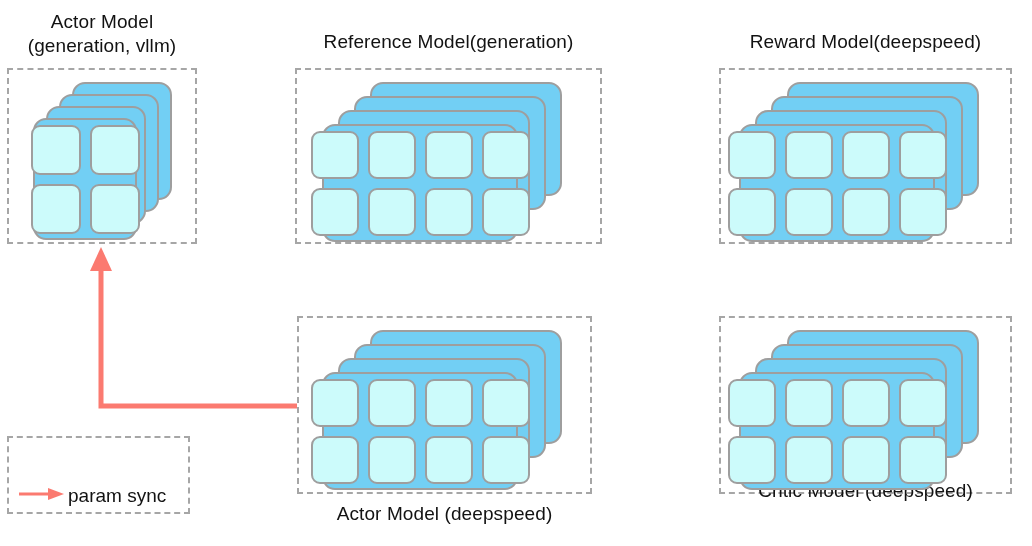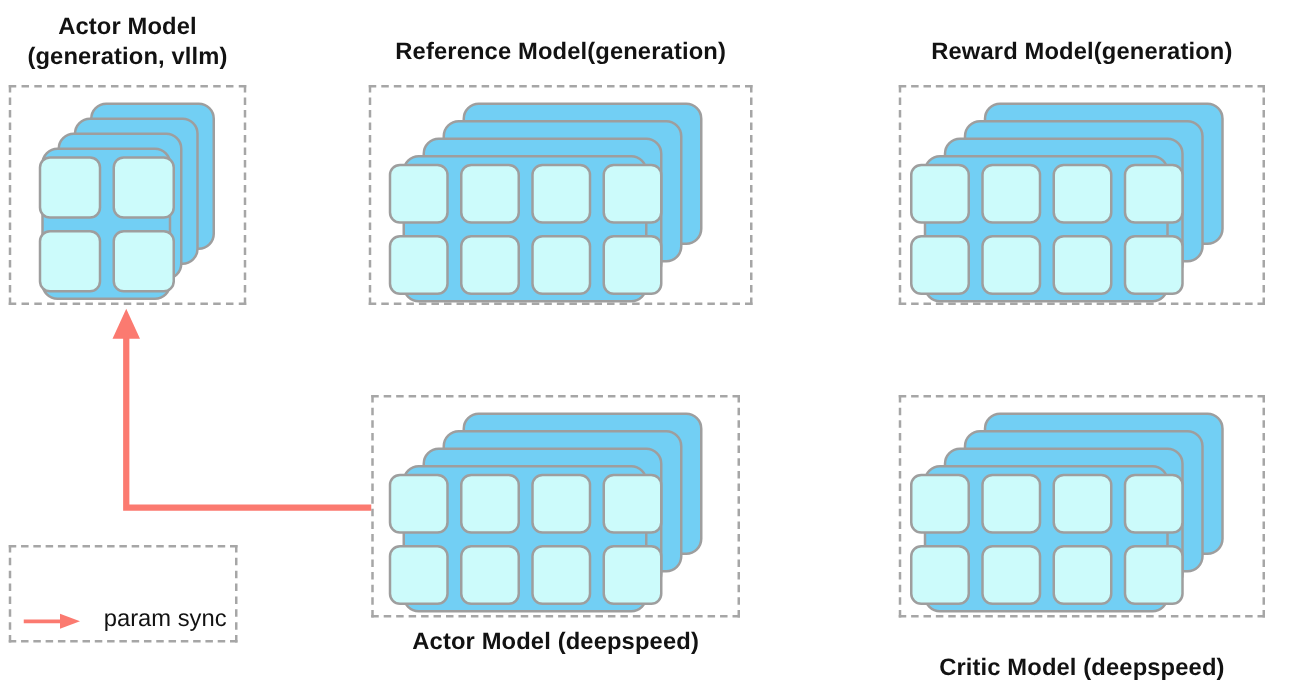--- a/index.html
+++ b/index.html
@@ -31,21 +31,20 @@
   }
 
   .group-title {
     position: absolute;
     text-align: center;
     font-size: 19px;
     line-height: 24px;
     color: #121212;
     white-space: pre-line;
     letter-spacing: 0.1px;
-    font-weight: bold;
   }
 
   
   .stack {
     position: absolute;
   }
   .card {
     position: absolute;
     box-sizing: border-box;
     background: #72cff4;
@@ -81,22 +80,22 @@
 
   
   .legend-box {
     position: absolute;
     box-sizing: border-box;
     border: 2px dashed #a6a6a6;
   }
   .legend-row {
     position: absolute;
     display: flex;
-    align-items: flex-end;
-    gap: 17px;
+    align-items: flex-start;
+    gap: 2px;
   }
   .legend-label {
     font-size: 19px;
     color: #121212;
     line-height: 1;
   }
 </style>
 </head>
 <body>
 
@@ -133,21 +132,21 @@
         <div class="unit"></div>
         <div class="unit"></div>
         <div class="unit"></div>
         <div class="unit"></div>
         <div class="unit"></div>
       </div>
     </div>
   </div>
 
   <div class="group">
-    <div class="group-title" style="left:719px; top:30px; width:293px;">Reward Model(generation)</div>
+    <div class="group-title" style="left:719px; top:30px; width:293px;">Reward Model(deepspeed)</div>
     <div class="group-box" style="left:719px; top:68px; width:293px; height:176px;"></div>
     <div class="stack" style="left:719px; top:68px; width:293px; height:176px;">
       <div class="card" style="left:68px; top:14px; width:192px; height:114px;"></div>
       <div class="card" style="left:52px; top:28px; width:192px; height:114px;"></div>
       <div class="card" style="left:36px; top:42px; width:192px; height:114px;"></div>
       <div class="card card-front cols-4" style="left:20px; top:56px; width:196px; height:118px;">
         <div class="unit"></div>
         <div class="unit"></div>
         <div class="unit"></div>
         <div class="unit"></div>
@@ -174,21 +173,21 @@
         <div class="unit"></div>
         <div class="unit"></div>
         <div class="unit"></div>
         <div class="unit"></div>
       </div>
     </div>
   </div>
 
   <div class="group">
     <div class="group-box" style="left:719px; top:316px; width:293px; height:178px;"></div>
-    <div class="group-title" style="left:719px; top:523px; width:293px;">Critic Model (deepspeed)</div>
+    <div class="group-title" style="left:719px; top:479px; width:293px;">Critic Model (deepspeed)</div>
     <div class="stack" style="left:719px; top:316px; width:293px; height:178px;">
       <div class="card" style="left:68px; top:14px; width:192px; height:114px;"></div>
       <div class="card" style="left:52px; top:28px; width:192px; height:114px;"></div>
       <div class="card" style="left:36px; top:42px; width:192px; height:114px;"></div>
       <div class="card card-front cols-4" style="left:20px; top:56px; width:196px; height:118px;">
         <div class="unit"></div>
         <div class="unit"></div>
         <div class="unit"></div>
         <div class="unit"></div>
         <div class="unit"></div>

